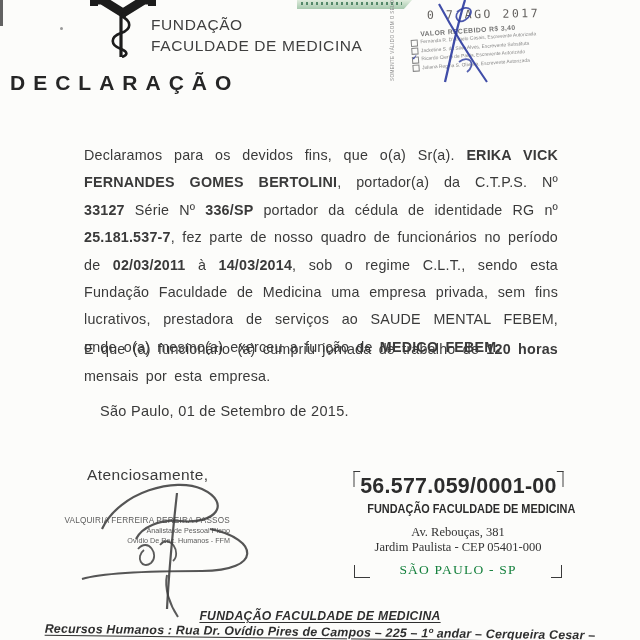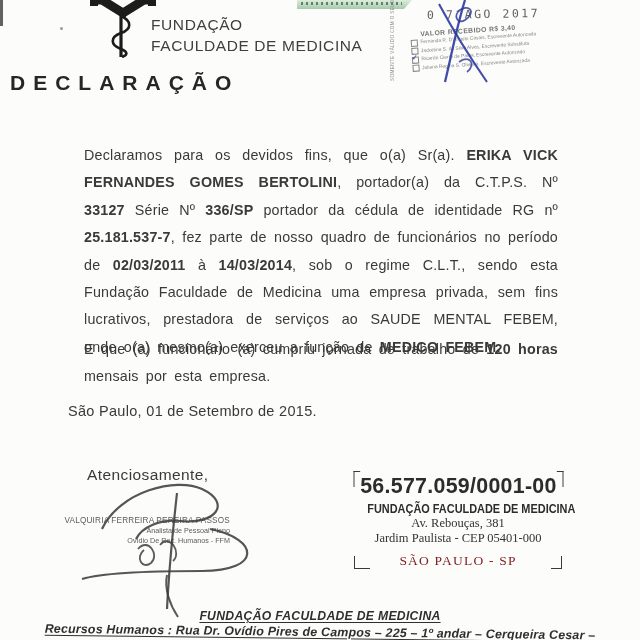--- a/index.html
+++ b/index.html
@@ -25,39 +25,39 @@
   .fee-name{font-size:4.9px;line-height:6px;color:#7b7b7b;white-space:nowrap;}
   .fee-check{position:absolute;left:-1px;top:-4px;font-size:7px;color:#2b3a9e;font-weight:700;}
   .bluesig{position:absolute;left:423px;top:0;}
 
   
   .title{position:absolute;left:10px;top:71px;width:620px;font-size:21px;font-weight:700;letter-spacing:8px;color:#262626;}
 
   
   .p1{position:absolute;left:84px;top:142px;width:474px;font-size:14.3px;line-height:27.4px;text-align:justify;word-spacing:3px;letter-spacing:.2px;}
   .p2{position:absolute;left:84px;top:336px;width:474px;font-size:14.3px;line-height:27.4px;text-align:justify;word-spacing:3px;letter-spacing:.2px;}
-  .dateline{position:absolute;left:68px;top:403px;font-size:14.5px;letter-spacing:.3px;}
+  .dateline{position:absolute;left:100px;top:403px;font-size:14.5px;letter-spacing:.3px;}
   .closing{position:absolute;left:87px;top:466px;font-size:15.5px;letter-spacing:.4px;}
 
   
   .hrsig{position:absolute;left:80px;top:477px;}
   .hrstamp{position:absolute;left:58px;top:516px;width:172px;text-align:right;color:#5c5c5c;line-height:10px;}
   .hrstamp .nm{font-size:8.2px;letter-spacing:.2px;}
   .hrstamp .rl,.hrstamp .dp{font-size:7.2px;}
 
   
   .cnpj{position:absolute;left:350px;top:473px;width:216px;text-align:center;color:#2c2c2c;}
   .cnpj-num{position:relative;display:inline-block;font-size:22.5px;font-weight:700;letter-spacing:.3px;transform:scaleX(.95);}
   .br{position:absolute;border-color:#3a3a3a;border-style:solid;border-width:0;}
   .br-tl{left:-7px;top:-2px;width:6px;height:15px;border-left-width:1.6px;border-top-width:1.6px;}
   .br-tr{right:-7px;top:-2px;width:6px;height:15px;border-right-width:1.6px;border-top-width:1.6px;}
   .cnpj-org{font-size:13px;font-weight:700;transform:scaleX(.84);margin-top:2px;white-space:nowrap;}
-  .cnpj-a1{font-family:"Liberation Serif",serif;font-size:12.5px;color:#333;}
+  .cnpj-a1{font-family:"Liberation Serif",serif;font-size:12.5px;margin-top:9px;color:#333;}
   .cnpj-a2{font-family:"Liberation Serif",serif;font-size:12.5px;color:#333;}
-  .cnpj-city{position:relative;font-family:"Liberation Serif",serif;font-size:13.5px;letter-spacing:1.2px;margin-top:7px;color:#7f1d1d;}
+  .cnpj-city{position:relative;font-family:"Liberation Serif",serif;font-size:13.5px;letter-spacing:1.2px;margin-top:7px;color:#15803d;}
   .br-bl{left:4px;bottom:0;width:15px;height:12px;border-left-width:1.6px;border-bottom-width:1.6px;}
   .br-br{right:4px;bottom:0;width:10px;height:12px;border-right-width:1.6px;border-bottom-width:1.6px;}
 
   
   .footer{position:absolute;left:0;top:609px;width:640px;text-align:center;color:#2f2f2f;}
   .f1{font-size:12.2px;font-weight:700;font-style:italic;text-decoration:underline;text-underline-offset:2px;letter-spacing:.3px;}
   .f2{font-size:12.4px;font-weight:700;font-style:italic;text-decoration:underline;text-underline-offset:2px;margin-top:2px;transform:rotate(.7deg);letter-spacing:.2px;}
 </style>
 </head>
 <body>

